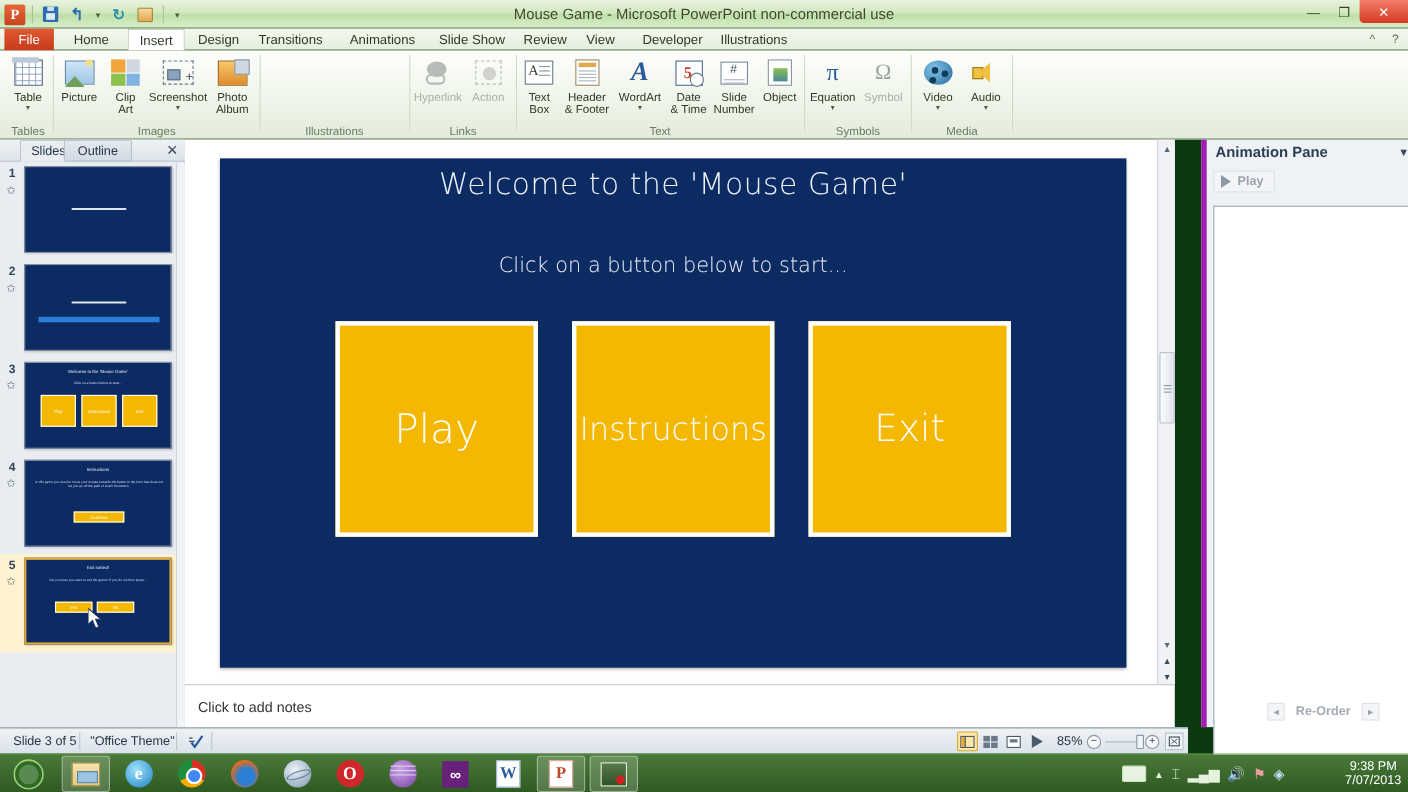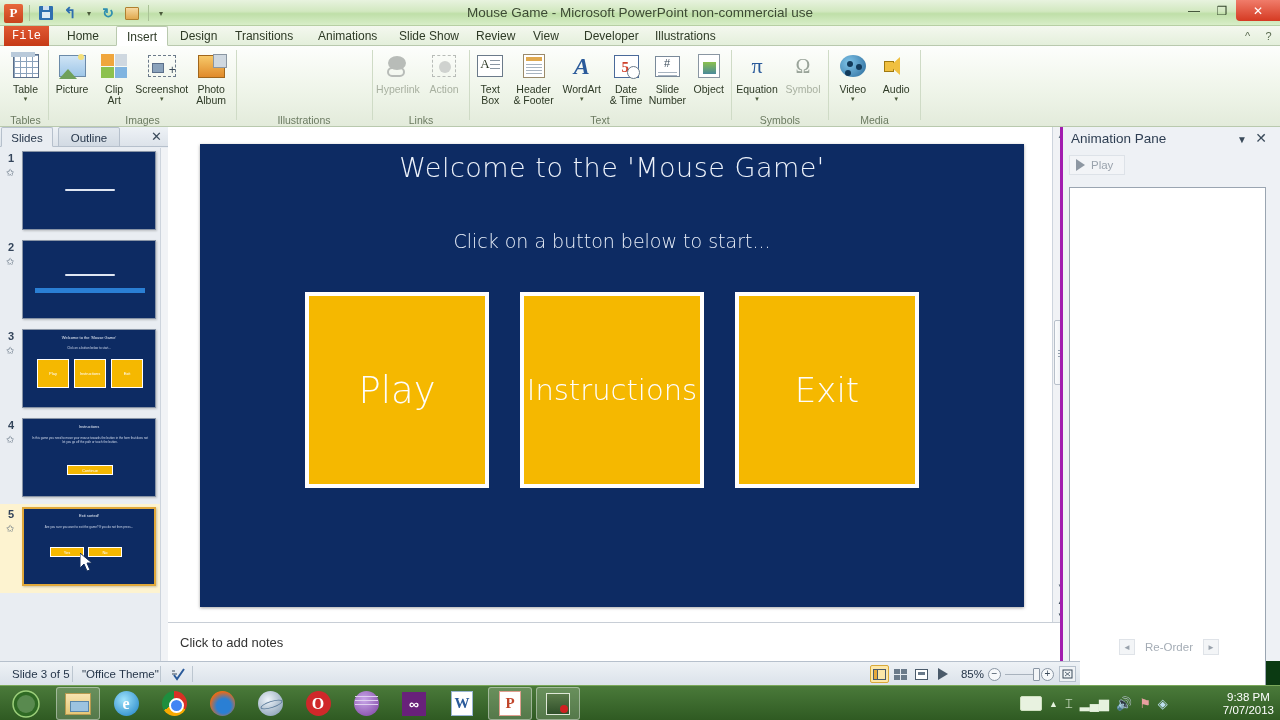--- a/index.html
+++ b/index.html
@@ -44,21 +44,21 @@
   
   .tabbar {
     position: absolute; left: 0; top: 26px; width: 1280px; height: 20px;
     background: linear-gradient(to bottom,#f4f8ef,#e4efdb);
     border-bottom: 1px solid #b9c9ae;
   }
   .tab {
     position: absolute; top: 0; height: 20px; line-height: 20px; font-size: 12px;
     color: #2e3a26; padding: 0 10px; cursor: default; white-space: nowrap;
   }
-  .tab.file { background: linear-gradient(to bottom,#e05a33,#c63a17); color: #fff; left: 4px; width: 45px; text-align:center; padding:0;font-family:Liberation Mono, monospace; }
+  .tab.file { background: linear-gradient(to bottom,#e05a33,#c63a17); color: #fff; left: 4px; width: 45px; text-align:center; padding:0; }
   .tab.active { background: #fff; border: 1px solid #b9c9ae; border-bottom: 1px solid #fff; border-radius: 2px 2px 0 0; }
   .helpbtns { position:absolute; right:4px; top:2px; display:flex; gap:6px; }
   .helpic { width:15px;height:15px;font-size:11px;color:#5a6b50;display:flex;align-items:center;justify-content:center;}
 
   
   .ribbon {
     position: absolute; left: 0; top: 46px; width: 1280px; height: 81px;
     background: linear-gradient(to bottom,#fdfefc 0%, #eef4e8 60%, #e3ebdb 100%);
     border-bottom: 1px solid #b9c9ae;
   }
@@ -137,21 +137,21 @@
   .i-video{width:26px;height:22px;border-radius:50%;background:radial-gradient(circle at 35% 35%,#7fc4e8,#2a6a9a);position:relative;}
   .i-video:after{content:"";position:absolute;left:7px;top:6px;width:6px;height:6px;border-radius:50%;background:#123a5a;box-shadow:9px 3px 0 #123a5a,-2px 9px 0 #123a5a;}
   .i-audio{width:26px;height:22px;position:relative;}
   .i-audio:before{content:"";position:absolute;left:1px;top:6px;width:8px;height:9px;background:#f0c040;border:1px solid #a07a10;}
   .i-audio:after{content:"";position:absolute;left:7px;top:2px;border-top:9px solid transparent;border-bottom:9px solid transparent;border-right:10px solid #f0c040;}
 
   
   .leftpanel { position:absolute; left:0; top:127px; width:168px; height:534px; background:#e9edf2; }
   .lp-tabs { position:absolute; left:0; top:0; width:168px; height:20px; background:linear-gradient(#eef2f6,#dde3ea); border-bottom:1px solid #b6c0cc;}
   .lp-tab { position:absolute; top:0; height:20px; line-height:20px; font-size:11.5px; color:#26364a; text-align:center; }
-  .lp-tab.active { left:1px; width:52px; background:#e9edf2; border:1px solid #b6c0cc; border-bottom-color:#e9edf2; border-radius:2px 2px 0 0;}
+  .lp-tab.active { left:18px; width:52px; background:#e9edf2; border:1px solid #b6c0cc; border-bottom-color:#e9edf2; border-radius:2px 2px 0 0;}
   .lp-tab.inact { left:58px; width:62px; background:linear-gradient(#e3e9ef,#d2dae3); border:1px solid #b6c0cc; border-radius:2px 2px 0 0;}
   .lp-close { position:absolute; right:6px; top:2px; font-size:13px; color:#3a4a5a; }
   .thumbs { position:absolute; left:0; top:21px; width:160px; height:513px; overflow:hidden; }
   .thumbrow { position:relative; height:89px; }
   .thumbrow.sel { background:#fdf3d0; }
   .thnum { position:absolute; left:8px; top:4px; font-size:11px; color:#33445a; font-weight:bold;}
   .thstar { position:absolute; left:6px; top:19px; font-size:10px; color:#5a6a7a;}
   .thumb {
     position:absolute; left:22px; top:3px; width:134px; height:79px;
     background:#0d2b63; border:1px solid #8894a6; box-shadow:1px 1px 2px rgba(0,0,0,.2);
@@ -197,21 +197,21 @@
   .vsthumb { position:absolute; left:1px; top:193px; width:14px; height:65px; background:linear-gradient(to right,#fbfcfd,#dfe4ea); border:1px solid #b8c0ca; border-radius:2px;}
   .vsthumb:after{content:"";position:absolute;left:3px;top:29px;width:7px;height:1px;background:#93a0ad;box-shadow:0 3px 0 #93a0ad,0 6px 0 #93a0ad;}
   .vsbottom { position:absolute; left:0; bottom:0; width:16px; }
   .dblarrow { width:16px;height:14px;display:flex;align-items:center;justify-content:center;font-size:8px;color:#3a4a5a;}
 
   
   .notes { position:absolute; left:168px; top:622px; width:900px; height:39px; background:#fff; border-top:1px solid #c8ced6;}
   .notes-inner { position:absolute; left:6px; top:6px; width:880px; height:28px; font-size:13px; color:#333; line-height:28px; padding-left:6px;}
 
   
-  .animpane { position:absolute; right:0; top:127px; width:220px; height:534px; background:#eef1f5; border-left:3px solid #a21caf;}
+  .animpane { position:absolute; right:0; top:127px; width:188px; height:534px; background:#eef1f5; border-left:5px solid #a21caf;font-weight:bold;}
   .ap-header { position:absolute; left:0; top:0; width:212px; height:26px; }
   .ap-title { position:absolute; left:8px; top:4px; font-size:13.5px; color:#2e3e52; }
   .ap-dd { position:absolute; right:28px; top:7px; font-size:10px; color:#3a4a5a; }
   .ap-x { position:absolute; right:8px; top:3px; font-size:14px; color:#3a4a5a; }
   .ap-playbar { position:absolute; left:6px; top:28px; width:200px; height:22px; }
   .ap-play { display:flex; align-items:center; gap:6px; padding:3px 6px; width:56px;
              border:1px solid #dde2e8; background:#f2f4f7; }
   .ap-playtri { width:0;height:0;border-top:6px solid transparent;border-bottom:6px solid transparent;border-left:9px solid #8d97a2;}
   .ap-playlbl { font-size:11.5px; color:#9aa3ad; }
   .ap-list { position:absolute; left:6px; top:60px; width:197px; height:548px; background:#fff; border:1px solid #9aa5b1; }

